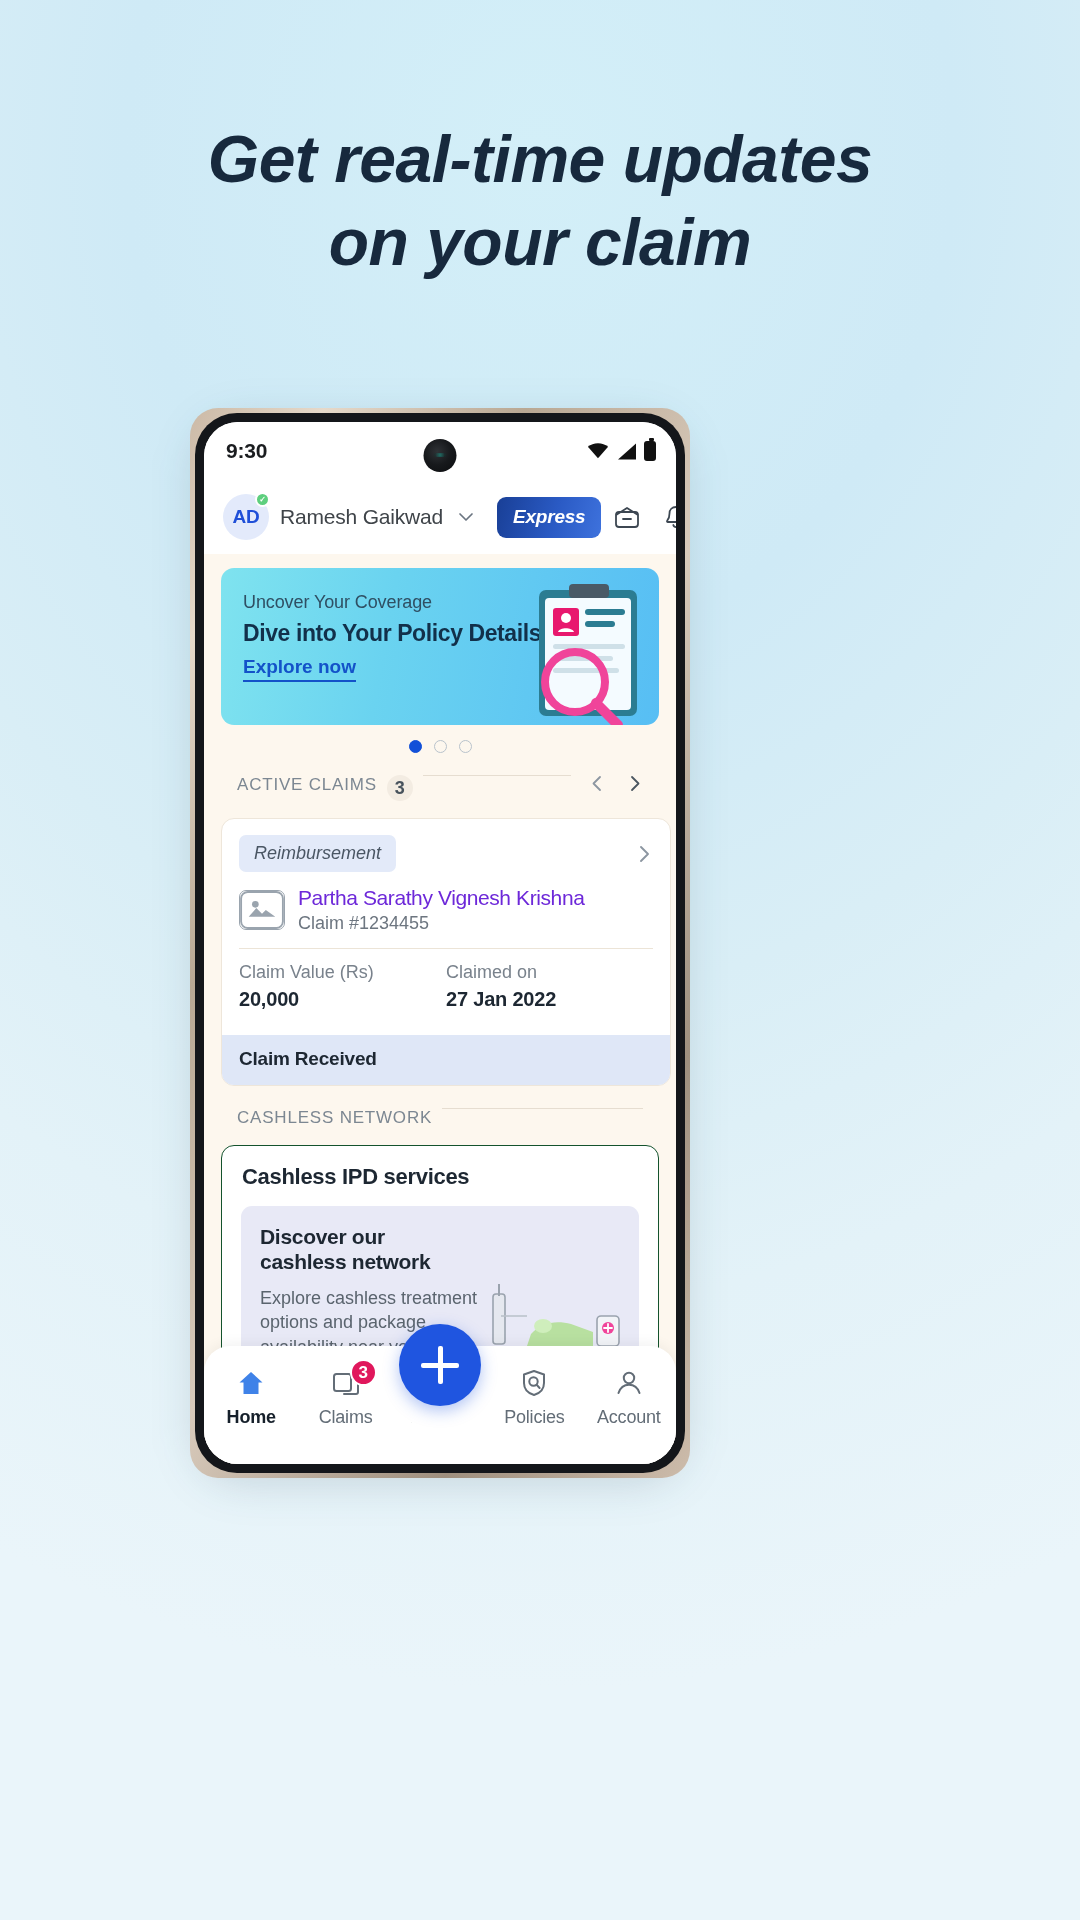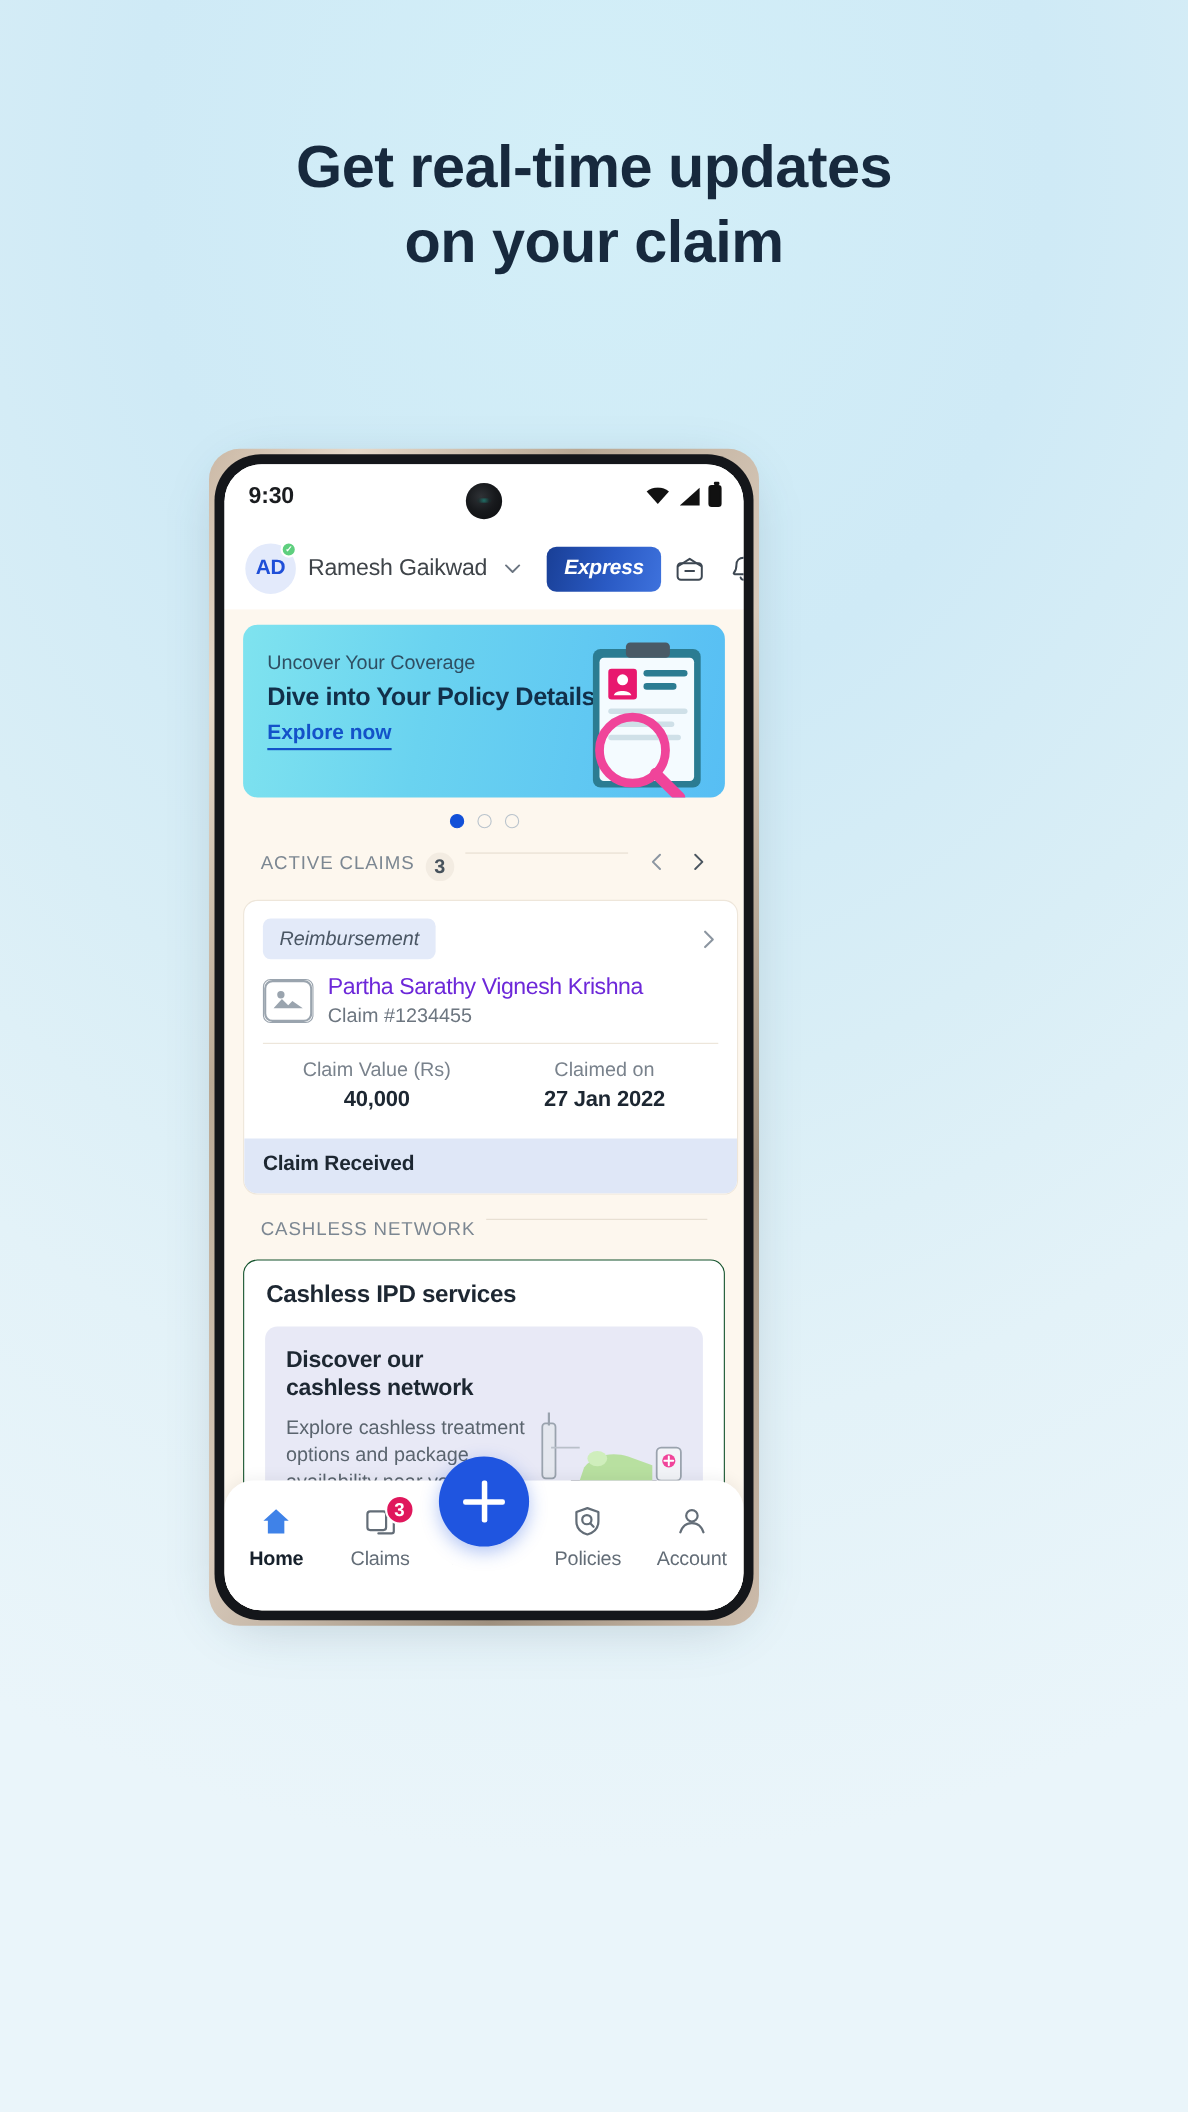--- a/index.html
+++ b/index.html
@@ -11,24 +11,25 @@
     overflow: hidden;
   }
 
   
   .headline {
     position: absolute;
     top: 118px;
     left: 0; right: 0;
     text-align: center;
     color: #17293d;
-    font-size: 54px;
+    font-size: 66px;
     font-weight: 700;
     line-height: 1.26;
     letter-spacing: -0.5px;
+    font-style: italic;
   }
   .headline .l2 { display: block; }
 
   
   .phone-wrap {
     position: absolute;
     left: 190px;
     top: 408px;
     width: 500px;
     height: 1070px;
@@ -191,21 +192,21 @@
   }
   .cc-chev { margin-left: auto; width: 18px; height: 18px; }
   .cc-person { display: flex; align-items: center; gap: 13px; margin-top: 14px; }
   .cc-thumb {
     width: 46px; height: 40px; border-radius: 7px;
     border: 1.6px solid #9aa4ae; flex: 0 0 auto; position: relative;
   }
   .cc-name { font-size: 21px; font-weight: 400; color: #6d28d9; letter-spacing: -0.4px; line-height: 1.15; }
   .cc-num { font-size: 18px; color: #6d7680; margin-top: 3px; }
   .cc-div { height: 1px; background: #ece4d7; margin: 14px 17px 0; }
-  .cc-meta { display: flex; padding: 13px 17px 24px; text-align: center; }
+  .cc-meta { display: flex; padding: 13px 17px 24px; }
   .cc-col { flex: 1; }
   .cc-lbl { font-size: 18px; color: #79828c; }
   .cc-val { font-size: 20px; font-weight: 700; color: #1d2732; margin-top: 5px; letter-spacing: -0.2px; }
   .cc-status { background: #dfe7f7; padding: 13px 17px 15px; }
   .cc-st-title { font-size: 19px; font-weight: 700; color: #1d2732; letter-spacing: -0.2px; }
   .cc-st-sub { font-size: 18px; color: #4b555f; margin-top: 4px; }
 
   
   .cash-card {
     margin: 17px 17px 0;
@@ -386,21 +387,21 @@
                   <div>
                     <div class="cc-name">Partha Sarathy Vignesh Krishna</div>
                     <div class="cc-num">Claim #1234455</div>
                   </div>
                 </div>
               </div>
               <div class="cc-div"></div>
               <div class="cc-meta">
                 <div class="cc-col">
                   <div class="cc-lbl">Claim Value (Rs)</div>
-                  <div class="cc-val">40,000</div>
+                  <div class="cc-val">20,000</div>
                 </div>
                 <div class="cc-col">
                   <div class="cc-lbl">Claimed on</div>
                   <div class="cc-val">27 Jan 2022</div>
                 </div>
               </div>
               <div class="cc-status">
                 <div class="cc-st-title">Claim Received</div>
               </div>
             </div>

